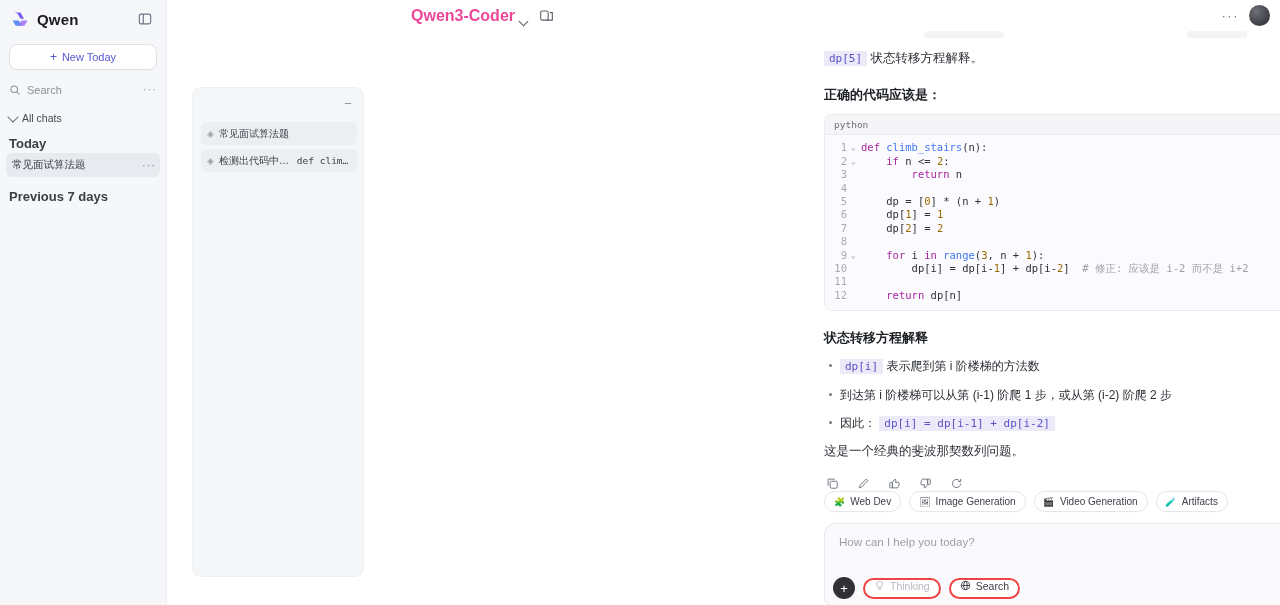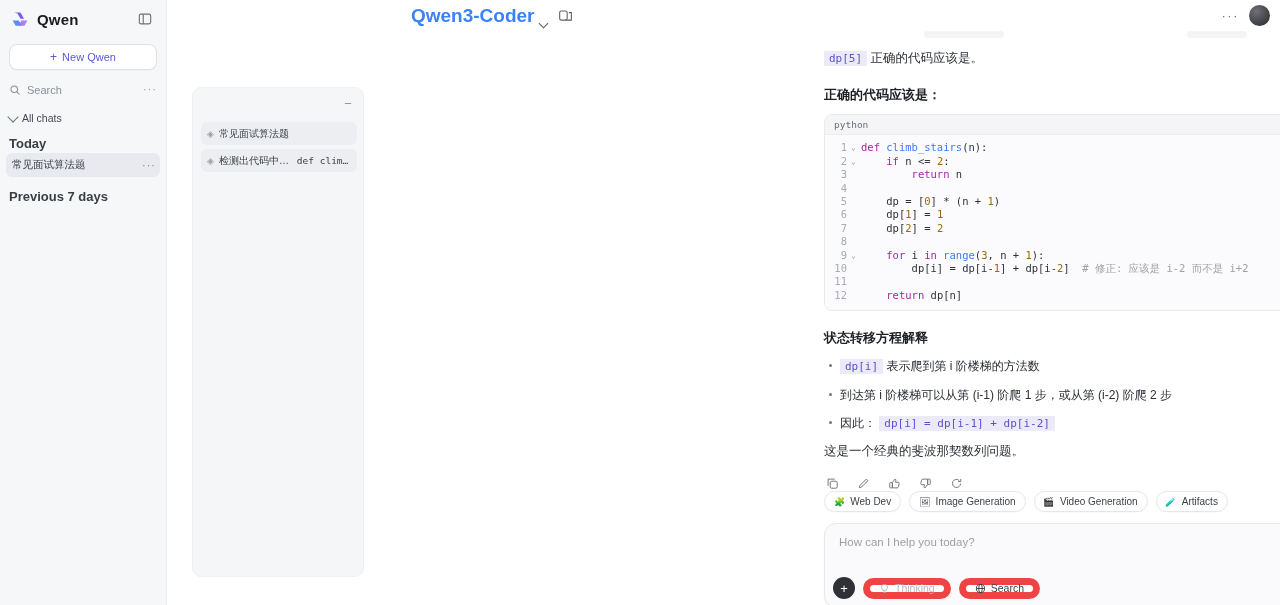--- a/index.html
+++ b/index.html
@@ -216,23 +216,23 @@
     align-items: center;
     padding: 0 14px;
     gap: 9px;
     background: #ffffff;
     z-index: 5;
   }
   .model-sel {
     display: flex;
     align-items: flex-end;
     gap: 5px;
-    font-size: 19px;
+    font-size: 16px;
     font-weight: 700;
-    color: #3b82f6;
+    color: #ec4899;
     cursor: pointer;
   }
   .chev-sm {
     width: 7px; height: 7px;
     border-left: 1.4px solid #5c6169;
     border-bottom: 1.4px solid #5c6169;
     transform: rotate(-45deg);
     margin-top: -4px;
   }
   .tb-icon {
@@ -444,25 +444,25 @@
     border-radius: 50%;
     background: #2f3136;
     color: #ffffff;
     display: flex; align-items: center; justify-content: center;
     font-size: 13px;
     cursor: pointer;
     flex: none;
   }
   .pill {
     height: 21px;
-    border: 7px solid #ef4444;
+    border: 2px solid #ef4444;
     border-radius: 11px;
     background: #ffffff;
     display: flex;
-    align-items: center;
+    align-items: flex-start;
     gap: 5px;
     padding: 0 9px;
     font-size: 10.5px;
     color: #3c4046;
     cursor: pointer;
   }
   .pill.muted { color: #b6babf; }
   svg { display: block; }
 </style>
 </head>
@@ -485,21 +485,21 @@
       <div class="panel-toggle">
         <svg width="14" height="14" viewBox="0 0 16 16" fill="none" stroke="#6b7280" stroke-width="1.3">
           <rect x="1.5" y="2.5" width="13" height="11" rx="2"></rect>
           <line x1="6" y1="2.5" x2="6" y2="13.5"></line>
         </svg>
       </div>
     </div>
 
     <div class="new-chat">
       <span class="plus">+</span>
-      <span>New Qwen</span>
+      <span>New Today</span>
     </div>
 
     <div class="search-row">
       <span class="ico">
         <svg width="12" height="12" viewBox="0 0 16 16" fill="none" stroke="#8a8f98" stroke-width="1.4">
           <circle cx="7" cy="7" r="4.4"></circle>
             <line x1="10.4" y1="10.4" x2="14" y2="14"></line>
         </svg>
       </span>
       <span>Search</span>
@@ -560,21 +560,21 @@
     <div class="content">
 
       <div class="thread">
 
         <div class="ghost-row">
           <span class="ghost ghost-a"></span>
           <span class="ghost ghost-b"></span>
         </div>
 
         <div class="md-p">
-          <span class="inline-code">dp[5]</span><span> 正确的代码应该是。</span>
+          <span class="inline-code">dp[5]</span><span> 状态转移方程解释。</span>
         </div>
 
         <div class="md-h">正确的代码应该是：</div>
 
         <div class="code-card">
           <div class="code-head">
             <span>python</span>
 
           </div>
           <div class="code-body">

